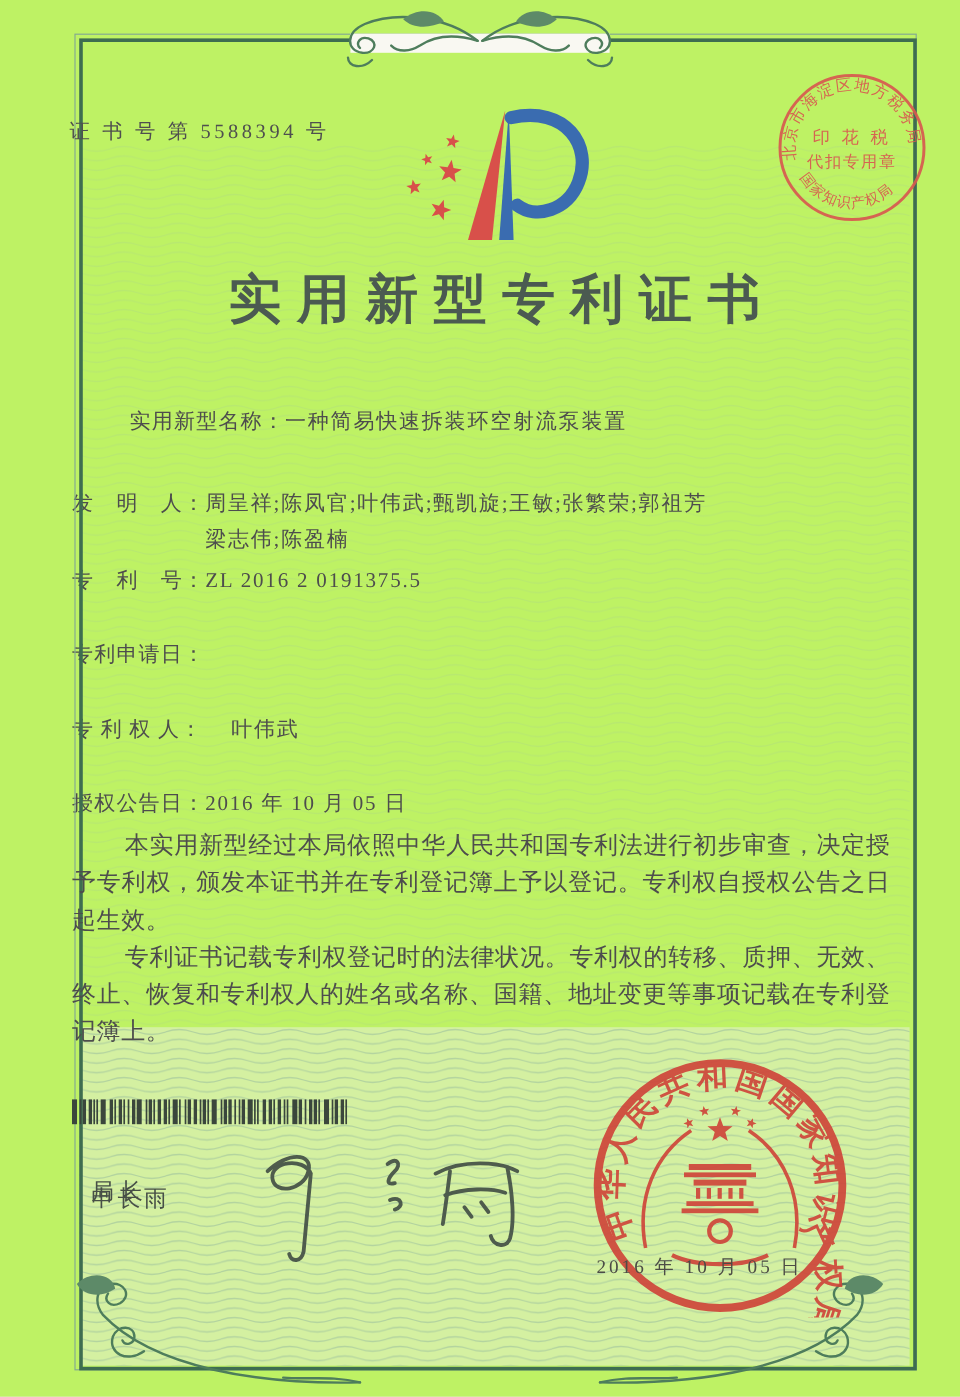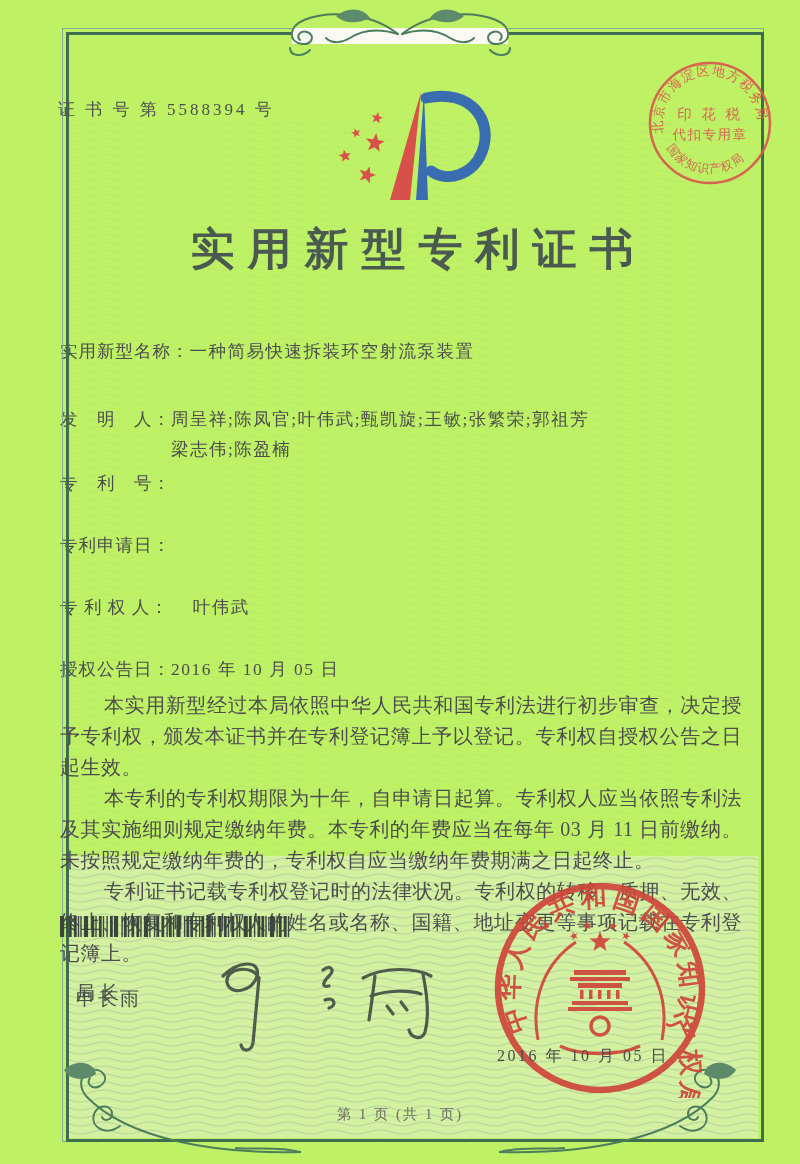--- a/index.html
+++ b/index.html
@@ -19,21 +19,21 @@
   .content{z-index:3;}
   .cert-no{left:58px;top:98px;font-size:17px;letter-spacing:3px;color:#4f4f4f;z-index:3;}
   .logo{left:330px;top:80px;z-index:3;}
   .stamp{left:643px;top:56px;z-index:3;}
   .title{left:0;top:220px;width:800px;text-align:center;font-size:44px;font-weight:700;
          letter-spacing:13px;text-indent:13px;color:#4b5a51;z-index:3;padding-left:12px;}
   .fields{z-index:3;}
   .frow{position:absolute;left:60px;width:660px;font-size:17.5px;line-height:30px;display:flex;}
   .flabel{white-space:pre;letter-spacing:1px;flex:none;}
   .fvalue{letter-spacing:1.5px;white-space:pre-line;}
-  .r-name{top:336px;} .r-inv{top:404px;} .r-pat{top:468px;}
+  .r-name{top:336px;margin-left:48px;} .r-inv{top:404px;} .r-pat{top:468px;}
   .r-fil{top:530px;} .r-pte{top:592px;gap:24px;} .r-grt{top:654px;}
   .paras{left:60px;top:690px;width:682px;z-index:3;}
   .paras p{margin:0;font-size:20px;line-height:31px;text-align:justify;text-indent:2.2em;
            letter-spacing:0.5px;color:#4d4d4d;}
   .barcode{left:60px;top:916px;z-index:3;}
   .sig-title{left:76px;top:980px;font-size:19px;letter-spacing:5px;color:#474f47;z-index:3;}
   .sig-name{left:76px;top:986px;font-size:19px;letter-spacing:3px;color:#474f47;z-index:3;}
   .signature{left:195px;top:948px;z-index:3;}
   .seal{left:490px;top:878px;z-index:3;}
   .seal-date{left:497px;top:1046px;width:200px;font-size:16px;letter-spacing:2.5px;
@@ -134,37 +134,37 @@
       <span class="flabel">实用新型名称：</span>
       <span class="fvalue">一种简易快速拆装环空射流泵装置</span>
     </div>
     <div class="frow r-inv">
       <span class="flabel">发　明　人：</span>
       <span class="fvalue">周呈祥;陈凤官;叶伟武;甄凯旋;王敏;张繁荣;郭祖芳
 梁志伟;陈盈楠</span>
     </div>
     <div class="frow r-pat">
       <span class="flabel">专　利　号：</span>
+      <span class="fvalue">ZL 2016 2 0191375.5</span>
     </div>
     <div class="frow r-fil">
       <span class="flabel">专利申请日：</span>
     </div>
     <div class="frow r-pte">
       <span class="flabel">专 利 权 人：</span>
       <span class="fvalue">叶伟武</span>
     </div>
     <div class="frow r-grt">
       <span class="flabel">授权公告日：</span>
       <span class="fvalue">2016 年 10 月 05 日</span>
     </div>
   </div>
 
   <div class="abs paras content">
     <p>本实用新型经过本局依照中华人民共和国专利法进行初步审查，决定授予专利权，颁发本证书并在专利登记簿上予以登记。专利权自授权公告之日起生效。</p>
-    <p>本专利的专利权期限为十年，自申请日起算。专利权人应当依照专利法及其实施细则规定缴纳年费。本专利的年费应当在每年 03 月 11 日前缴纳。未按照规定缴纳年费的，专利权自应当缴纳年费期满之日起终止。</p>
     <p>专利证书记载专利权登记时的法律状况。专利权的转移、质押、无效、终止、恢复和专利权人的姓名或名称、国籍、地址变更等事项记载在专利登记簿上。</p>
   </div>
 
   <svg class="abs barcode content" width="232" height="21">
     <g id="barcode-bars" fill="#3a463c">
         <rect x="0.0" y="0" width="4.2" height="21"></rect>
         <rect x="6.4" y="0" width="1.4" height="21"></rect>
         <rect x="8.9" y="0" width="2.8" height="21"></rect>
         <rect x="13.9" y="0" width="2.8" height="21"></rect>
         <rect x="17.8" y="0" width="1.4" height="21"></rect>
@@ -266,15 +266,14 @@
       <rect x="78" y="129" width="64" height="4" stroke="none"></rect>
       <circle cx="110" cy="148" r="9" fill="none" stroke-width="3.5"></circle>
       <path d="M48,162 C40,120 56,84 86,64" fill="none" stroke-width="3"></path>
       <path d="M172,162 C180,120 164,84 134,64" fill="none" stroke-width="3"></path>
       <path d="M70,168 C90,178 130,178 150,168" fill="none" stroke-width="3.5"></path>
     </g>
   </svg>
 
   <div class="abs seal-date content">2016 年 10 月 05 日</div>
 
-  <div class="abs footer content">第 1 页 (共 1 页)</div>
 
 </div>
 
 </body></html>

